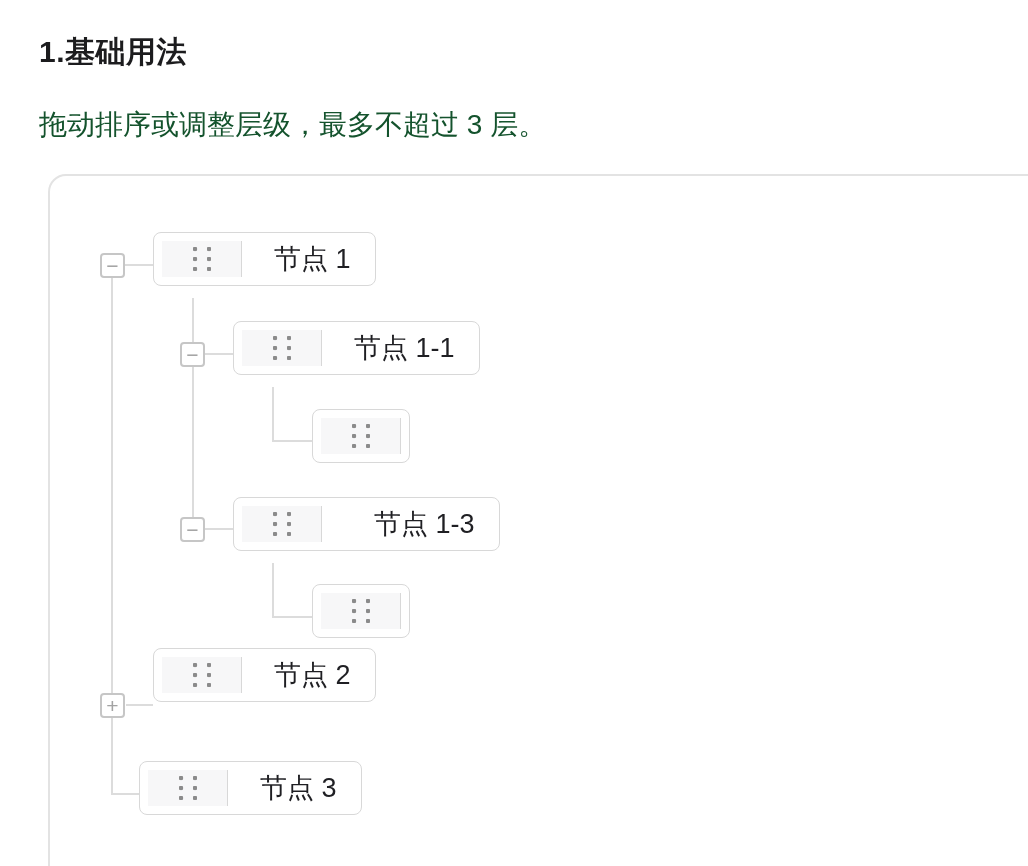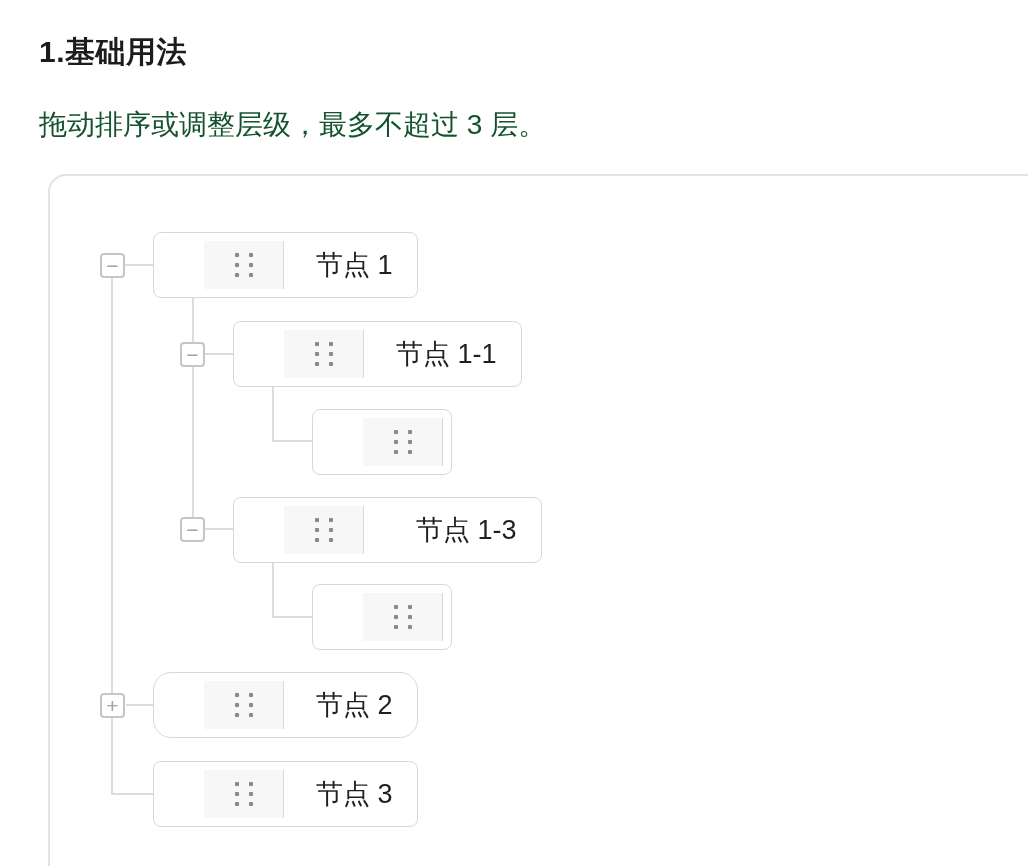--- a/index.html
+++ b/index.html
@@ -47,32 +47,32 @@
     color:#a3a3a3; font-size:21px; line-height:1;
     display:flex; align-items:center; justify-content:center;
     z-index:4; cursor:pointer; user-select:none;
   }
   .t-n1   { left:76px;  top:229px; }
   .t-n1-1 { left:156px; top:318px; }
   .t-n1-3 { left:156px; top:493px; }
   .t-n2   { left:76px;  top:669px; }
   
   .node {
-    position:absolute; height:66px;
+    position:absolute; height:54px;
     display:inline-flex; align-items:stretch;
     background:#ffffff; border:1.5px solid #d8d8d8; border-radius:8px;
-    z-index:3; overflow:hidden;padding-left:42px;
+    z-index:3; overflow:hidden;
   }
   .n1     { left:129px; top:208px; }
   .n1-1   { left:209px; top:297px; }
   .n1-2   { left:288px; top:385px; }
   .n1-3   { left:209px; top:473px;gap:20px; }
   .n1-3-1 { left:288px; top:560px; }
-  .n2     { left:129px; top:648px;border-radius:18px; }
-  .n3     { left:129px; top:737px;text-align:center; }
+  .n2     { left:129px; top:624px; }
+  .n3     { left:115px; top:737px;text-align:center; }
   .handle {
     width:80px; flex:0 0 80px;
     background:#f7f7f8; border-right:1.5px solid #d8d8d8;
     display:flex; align-items:center; justify-content:center;
     cursor:grab;
   }
   .dots {
     width:18px; height:24px;
     background-image:radial-gradient(circle at 2px 2px, #8b8b8b 2px, transparent 2.6px);
     background-size:14px 10px;

